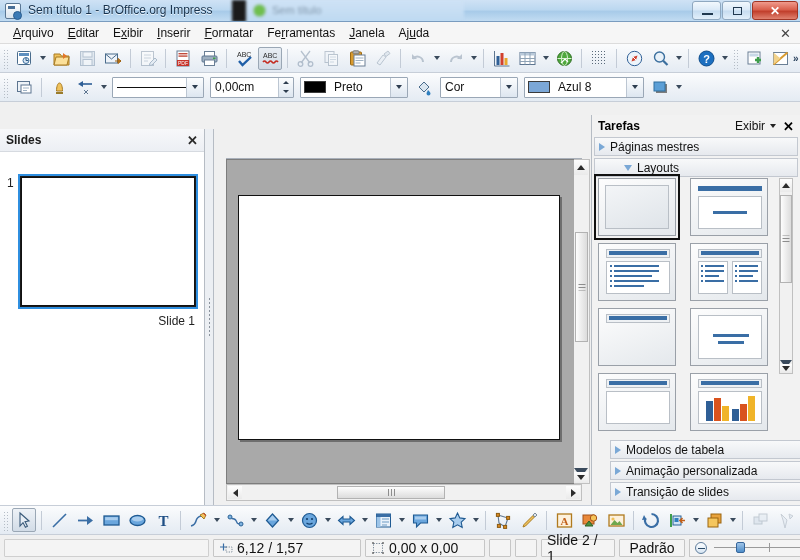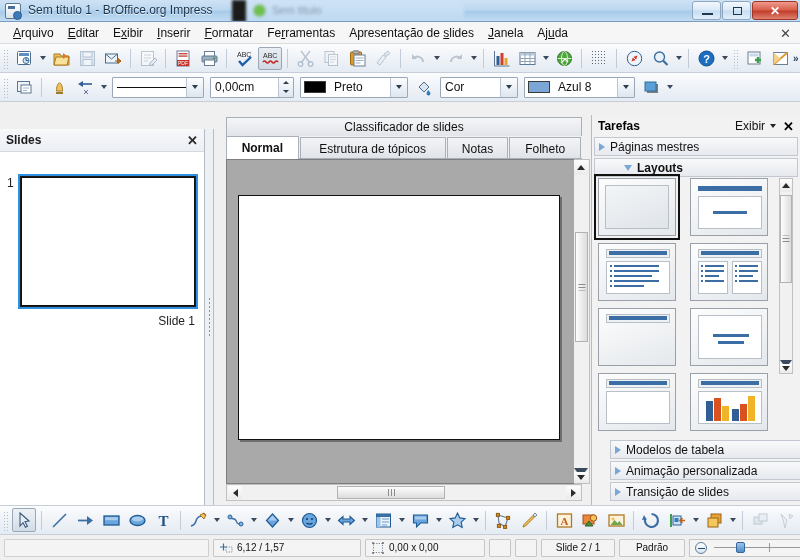--- a/index.html
+++ b/index.html
@@ -197,21 +197,21 @@
     background:#f2f2f2; border-left:1px solid #b6bcc4;
   }
   .tasks-head { height:22px; display:flex; align-items:center; padding:0 6px; font-weight:bold; font-size:12px; }
   .tasks-head .exibir { margin-left:auto; font-weight:normal; font-size:12px; color:#111; }
   .tasks-head .ddarr { margin:0 7px 0 5px; border-left:3.5px solid transparent;border-right:3.5px solid transparent;border-top:4px solid #222; }
   .tasks-head .xx { font-weight:bold; font-size:13px; }
   .acc-hdr {
     height:19px; margin:0 2px 2px 2px; display:flex; align-items:center; padding-left:4px;
     background:linear-gradient(180deg,#f8f9fa,#e6e9ee); border:1px solid #c3c8d0; font-size:12px; color:#111;
   }
-  .acc-hdr.open { font-weight:bold;padding-left:29px; }
+  .acc-hdr.open { font-weight:normal;padding-left:29px; }
   .tri-r { width:0;height:0;border-top:4.5px solid transparent;border-bottom:4.5px solid transparent;border-left:6px solid #7aa8d6; margin-right:5px; }
   .tri-d { width:0;height:0;border-left:4.5px solid transparent;border-right:4.5px solid transparent;border-top:6px solid #7aa8d6; margin-right:5px; }
   .layouts-area { position:absolute; left:2px; top:63px; width:205px; height:373px; }
   .layout-grid { position:absolute; left:4px; top:0; width:170px; display:flex; flex-wrap:wrap; gap:7px 14px; }
   .lay {
     width: 78px; height: 58px; background: linear-gradient(160deg,#fdfdfd,#e4e8ec);
     border:1px solid #9aa0a8; position:relative;
   }
   .lay.selected { outline:2px solid #111; outline-offset:2px; }
   .lay .ph { position:absolute; background:#fff; border:1px solid #b9bfc6; }
@@ -235,21 +235,21 @@
   .dbtn.active { border:1px solid #9aa7b5; background:linear-gradient(180deg,#eef2f7,#d2dce7); }
   .dbtn.dis { opacity:.4; }
 
   
   .statusbar {
     position:absolute; left:0; top:535px; width:800px; height:25px;
     background:#f0f0f0; display:flex; align-items:center; padding:0 4px;
   }
   .sfield {
     height:18px; border:1px solid #c6c6c6; background:#f4f4f4; display:flex; align-items:center;
-    font-size:10px; color:#111; padding:0 5px; margin-right:4px; flex:none; border-radius:1px;
+    font-size:14px; color:#111; padding:0 5px; margin-right:4px; flex:none; border-radius:1px;
   }
   .sfield.flat { border-color:#cfcfcf; }
   .zoom-slider { display:flex; align-items:center; height:18px; border:1px solid #c6c6c6; background:#f4f4f4; padding:0 5px; margin-right:4px; }
   .zs-track { width:110px; height:1px; background:#9a9a9a; position:relative; margin:0 7px; }
   .zs-tick { position:absolute; left:55px; top:-4px; width:1px; height:9px; background:#9a9a9a; }
   .zs-knob { position:absolute; left:22px; top:-5px; width:9px; height:11px; border-radius:2px;
              background:linear-gradient(180deg,#9fc4e8,#4f8ec9); border:1px solid #36669b; }
   .zs-circ { width:12px; height:12px; border-radius:50%; border:1px solid #5f7d9c; position:relative;
              background:linear-gradient(180deg,#fbfdff,#d8e6f3); }
   .zs-circ .h { position:absolute; left:2px; top:5px; width:7px; height:1.5px; background:#2b4a68; }
@@ -281,21 +281,20 @@
     </div>
   </div>
 
   <div class="menubar">
     <div class="menu-item"><u>A</u><span>rquivo</span></div>
     <div class="menu-item"><u>E</u><span>ditar</span></div>
     <div class="menu-item">E<u>x</u><span>ibir</span></div>
     <div class="menu-item"><u>I</u><span>nserir</span></div>
     <div class="menu-item"><u>F</u><span>ormatar</span></div>
     <div class="menu-item">Fe<u>r</u><span>ramentas</span></div>
-    <div class="menu-item">Apresentação de <u>s</u><span>lides</span></div>
     <div class="menu-item"><u>J</u><span>anela</span></div>
     <div class="menu-item">Aj<u>u</u><span>da</span></div>
     <div class="menu-close">✕</div>
   </div>
 
   <div class="toolbar tb1">
     <div class="grip"></div>
 
     <div class="tbtn">
       <svg class="ic" viewBox="0 0 19 19">
@@ -584,21 +583,21 @@
           <path d="M4 9l5-5 5 5-5 5z" fill="#dbe6f0" stroke="#4a6c8c"></path>
           <path d="M13 12c1.5 1.5 2.5 2.5 2.5 3.6a2 2 0 1 1-4 0c0-1.1 1-2.1 1.5-3.6z" fill="#2f7fbf"></path>
         </svg>
     </div>
 
     <div class="fld" style="width:78px">
       <div class="val" style="flex:1">Cor</div>
       <div class="ddb"></div>
     </div>
 
-    <div class="fld" style="width:111px">
+    <div class="fld" style="width:120px">
       <div class="swatch" style="background:#7ba7d7"></div>
       <div class="val" style="flex:1">Azul 8</div>
       <div class="ddb"></div>
     </div>
 
     <div class="tbtn">
       <svg class="ic" viewBox="0 0 19 19">
           <rect x="5" y="6" width="11" height="9" fill="#7d7d7d"></rect>
           <rect x="3" y="4" width="11" height="9" fill="#5c9fd6" stroke="#2f6f9e"></rect>
         </svg>
@@ -619,27 +618,20 @@
       <div class="slide-caption">Slide 1</div>
     </div>
   </div>
 
   <div class="vsplit" style="left:205px">
     <div class="dots"></div>
   </div>
 
   <div class="workspace">
     <div class="view-tabs">
-      <div class="vt-top">Classificador de slides</div>
-      <div class="vt-row">
-        <div class="vtab sel" style="width:73px">Normal</div>
-        <div class="vtab" style="width:147px">Estrutura de tópicos</div>
-        <div class="vtab" style="width:62px">Notas</div>
-        <div class="vtab" style="width:72px">Folheto</div>
-      </div>
       <div class="vt-underline"></div>
     </div>
 
     <div class="canvas-area">
       <div class="slide-page"></div>
     </div>
 
     <div class="vscroll">
       <div class="sb-arr up"></div>
       <div class="sb-thumb" style="top:72px; height:110px;">

